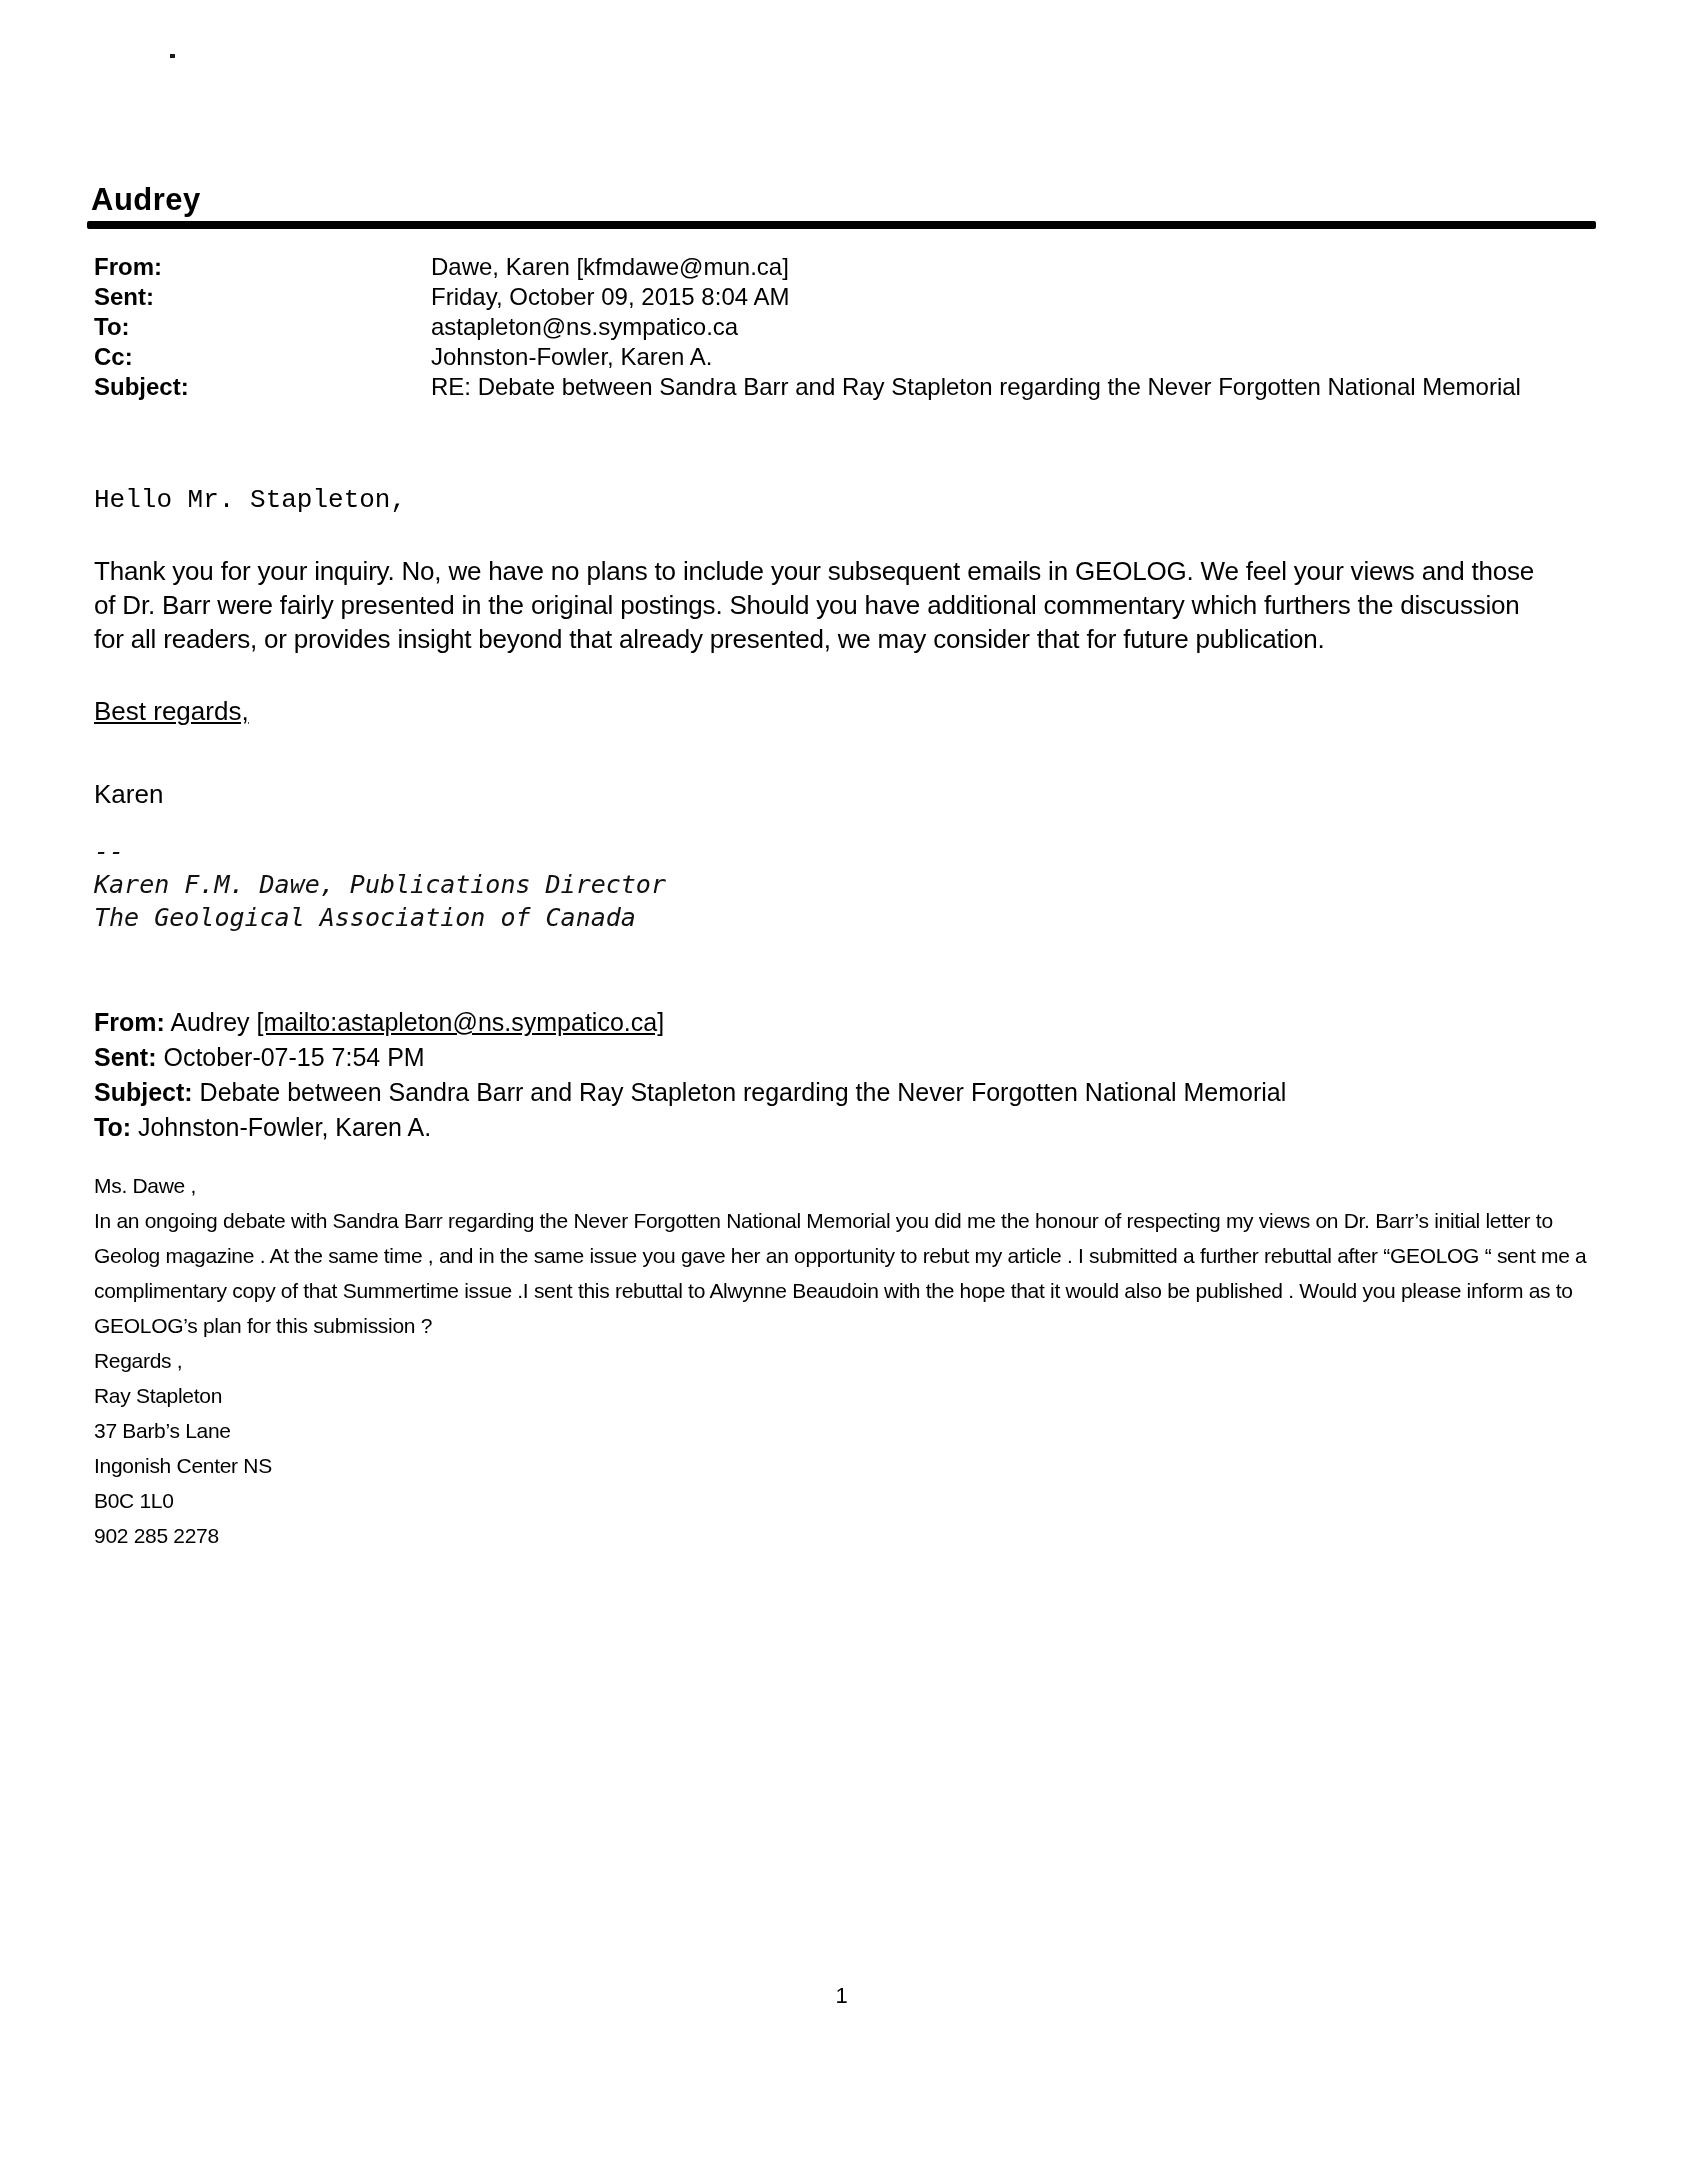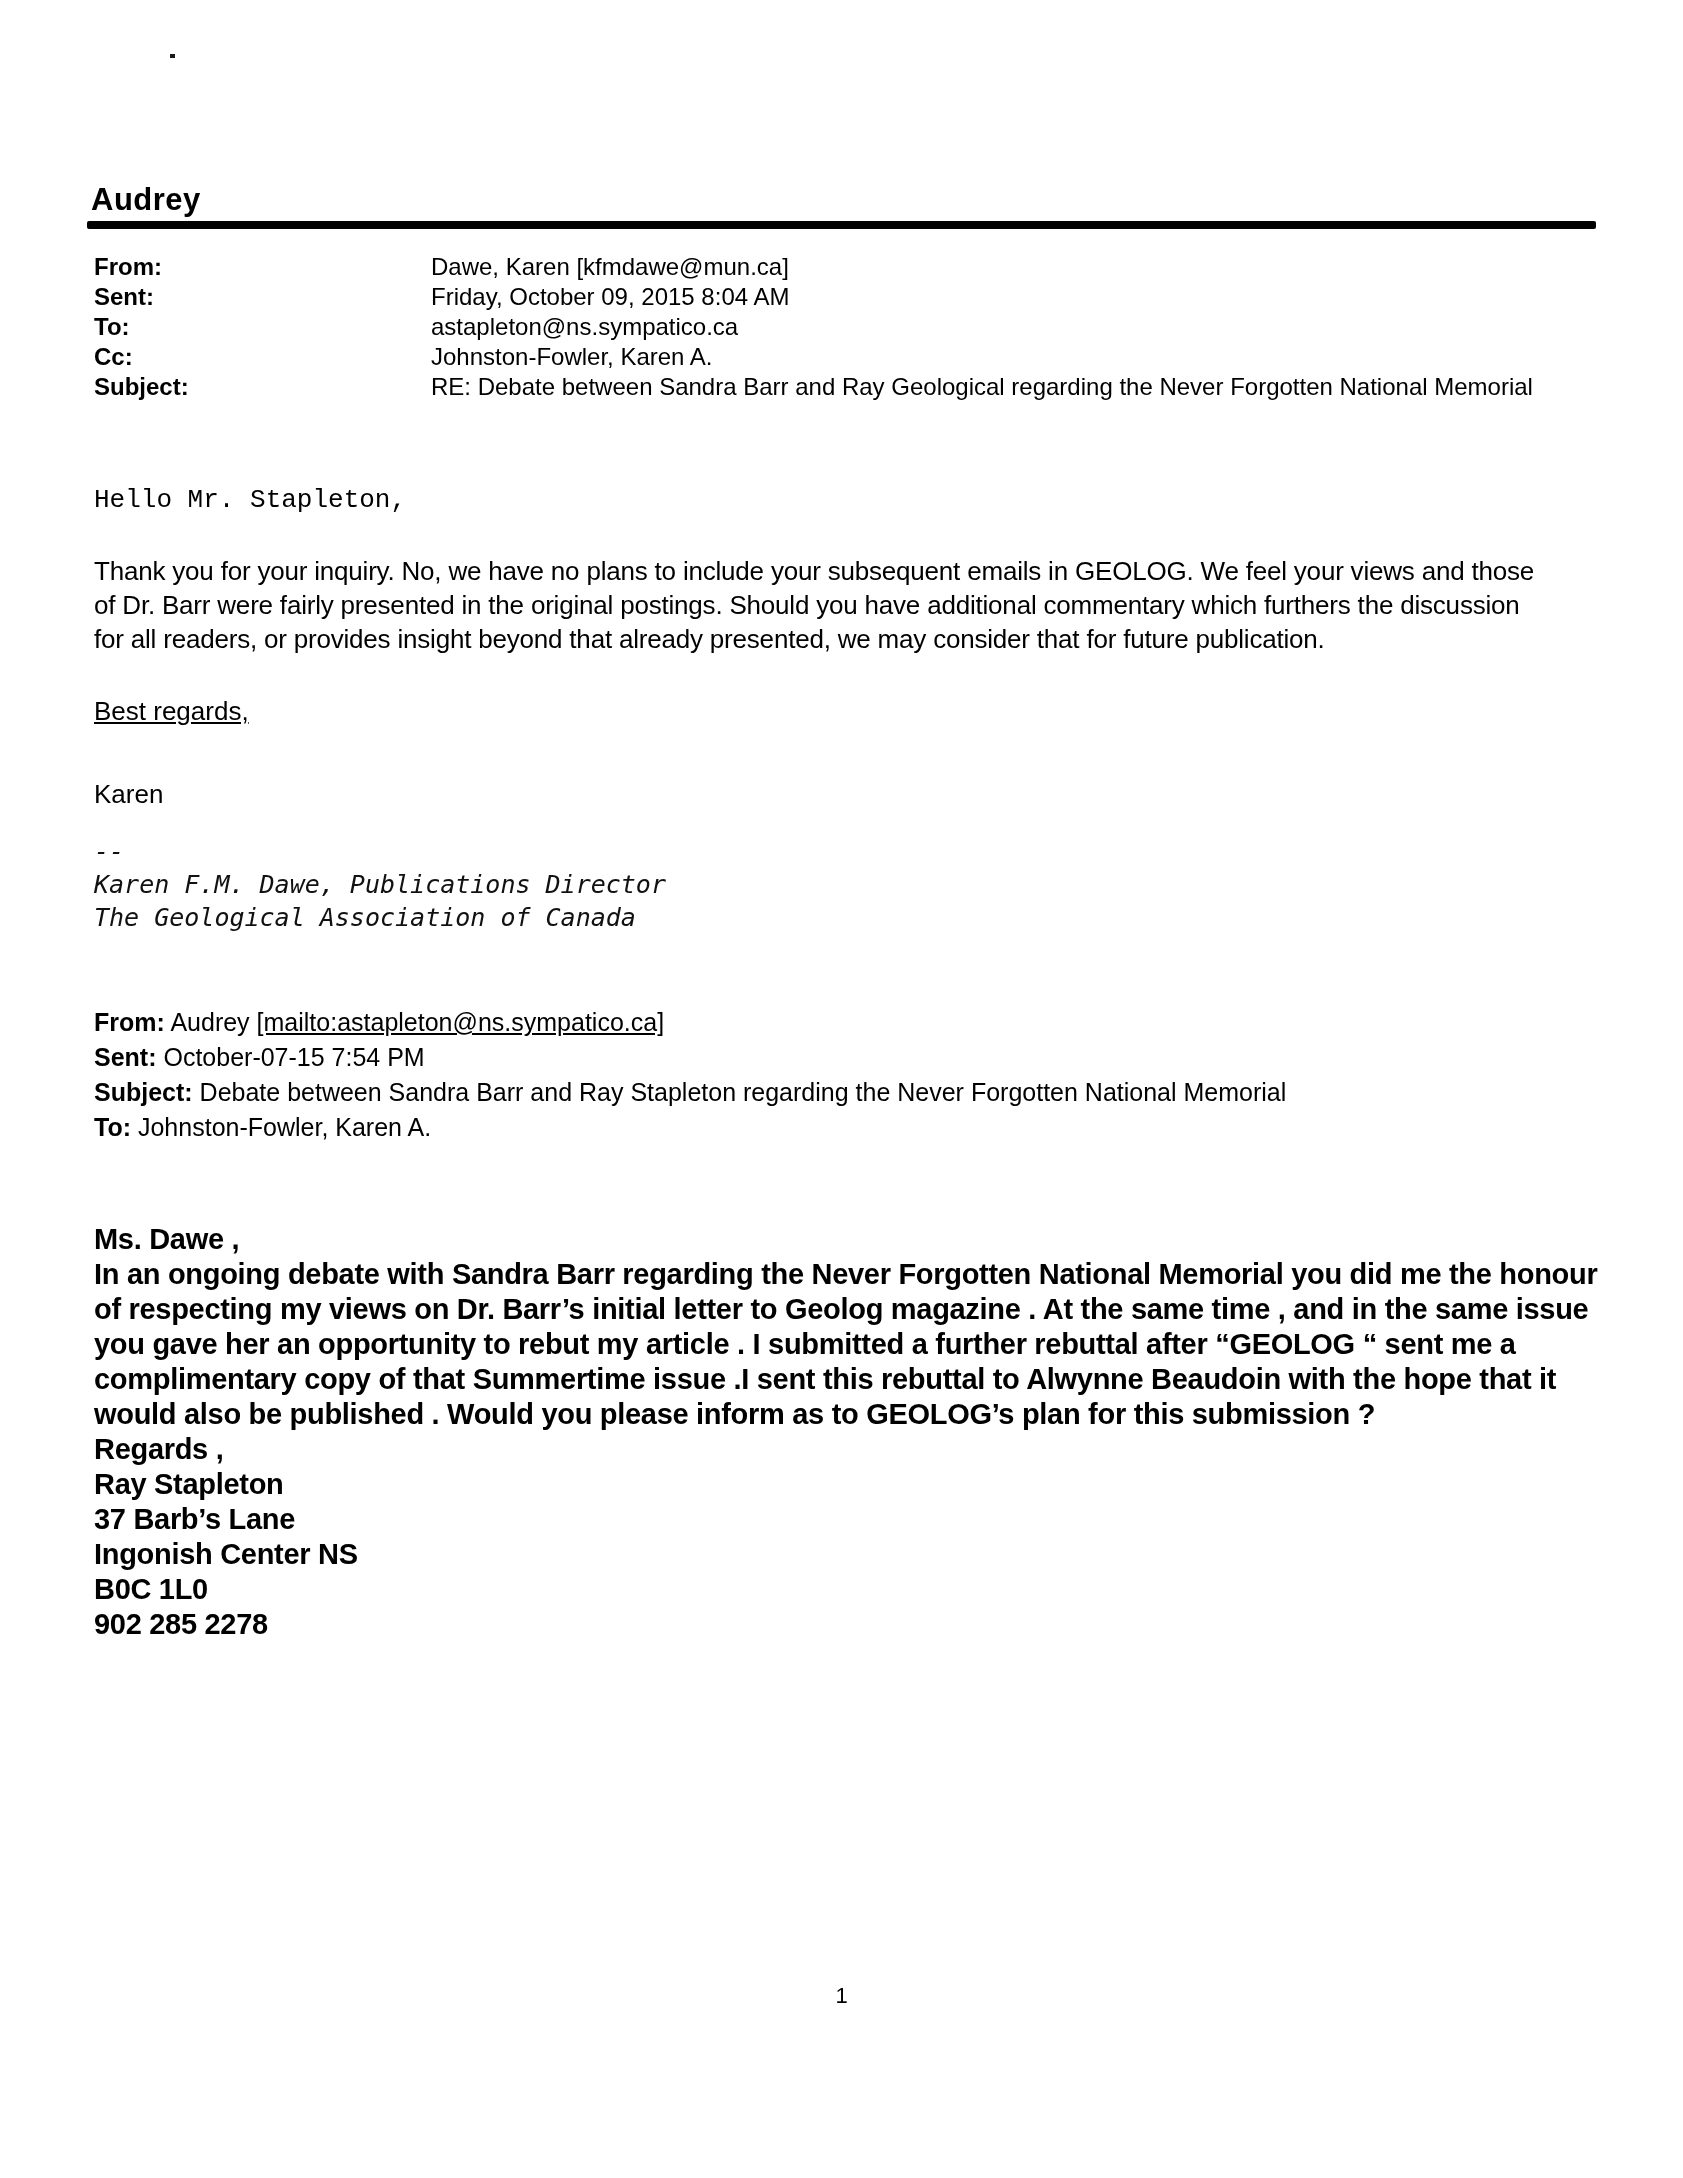--- a/index.html
+++ b/index.html
@@ -70,25 +70,25 @@
   .hdr2 {
     position: absolute;
     left: 94px; top: 1005px;
     font-size: 25px;
     line-height: 35px;
   }
   .h2label { font-weight: 700; }
   .mailto { text-decoration: underline; }
   .body2 {
     position: absolute;
-    left: 94px; top: 1222px;
+    left: 94px; top: 1168px;
     width: 1505px;
-    font-size: 29px;
+    font-size: 21px;
     line-height: 35px;
-    font-weight: 700;
+    font-weight: 400;
     letter-spacing: -0.3px;
   }
   .page-number {
     position: absolute;
     left: 0; right: 0; top: 1983px;
     text-align: center;
     font-size: 22px;
   }
 </style>
 </head>
@@ -113,21 +113,21 @@
     <div class="hrow">
       <span class="hlabel">To:</span>
       <span class="hvalue">astapleton@ns.sympatico.ca</span>
     </div>
     <div class="hrow">
       <span class="hlabel">Cc:</span>
       <span class="hvalue">Johnston-Fowler, Karen A.</span>
     </div>
     <div class="hrow">
       <span class="hlabel">Subject:</span>
-      <span class="hvalue">RE: Debate between Sandra Barr and Ray Geological regarding the Never Forgotten National Memorial</span>
+      <span class="hvalue">RE: Debate between Sandra Barr and Ray Stapleton regarding the Never Forgotten National Memorial</span>
     </div>
   </div>
 
   <div class="greeting">Hello Mr. Stapleton,</div>
 
   <div class="para1">Thank you for your inquiry. No, we have no plans to include your subsequent emails in GEOLOG. We feel your views and those of Dr. Barr were fairly presented in the original postings. Should you have additional commentary which furthers the discussion for all readers, or provides insight beyond that already presented, we may consider that for future publication.</div>
 
   <div class="closing1">Best regards,</div>
 
   <div class="sig-name">Karen</div>

